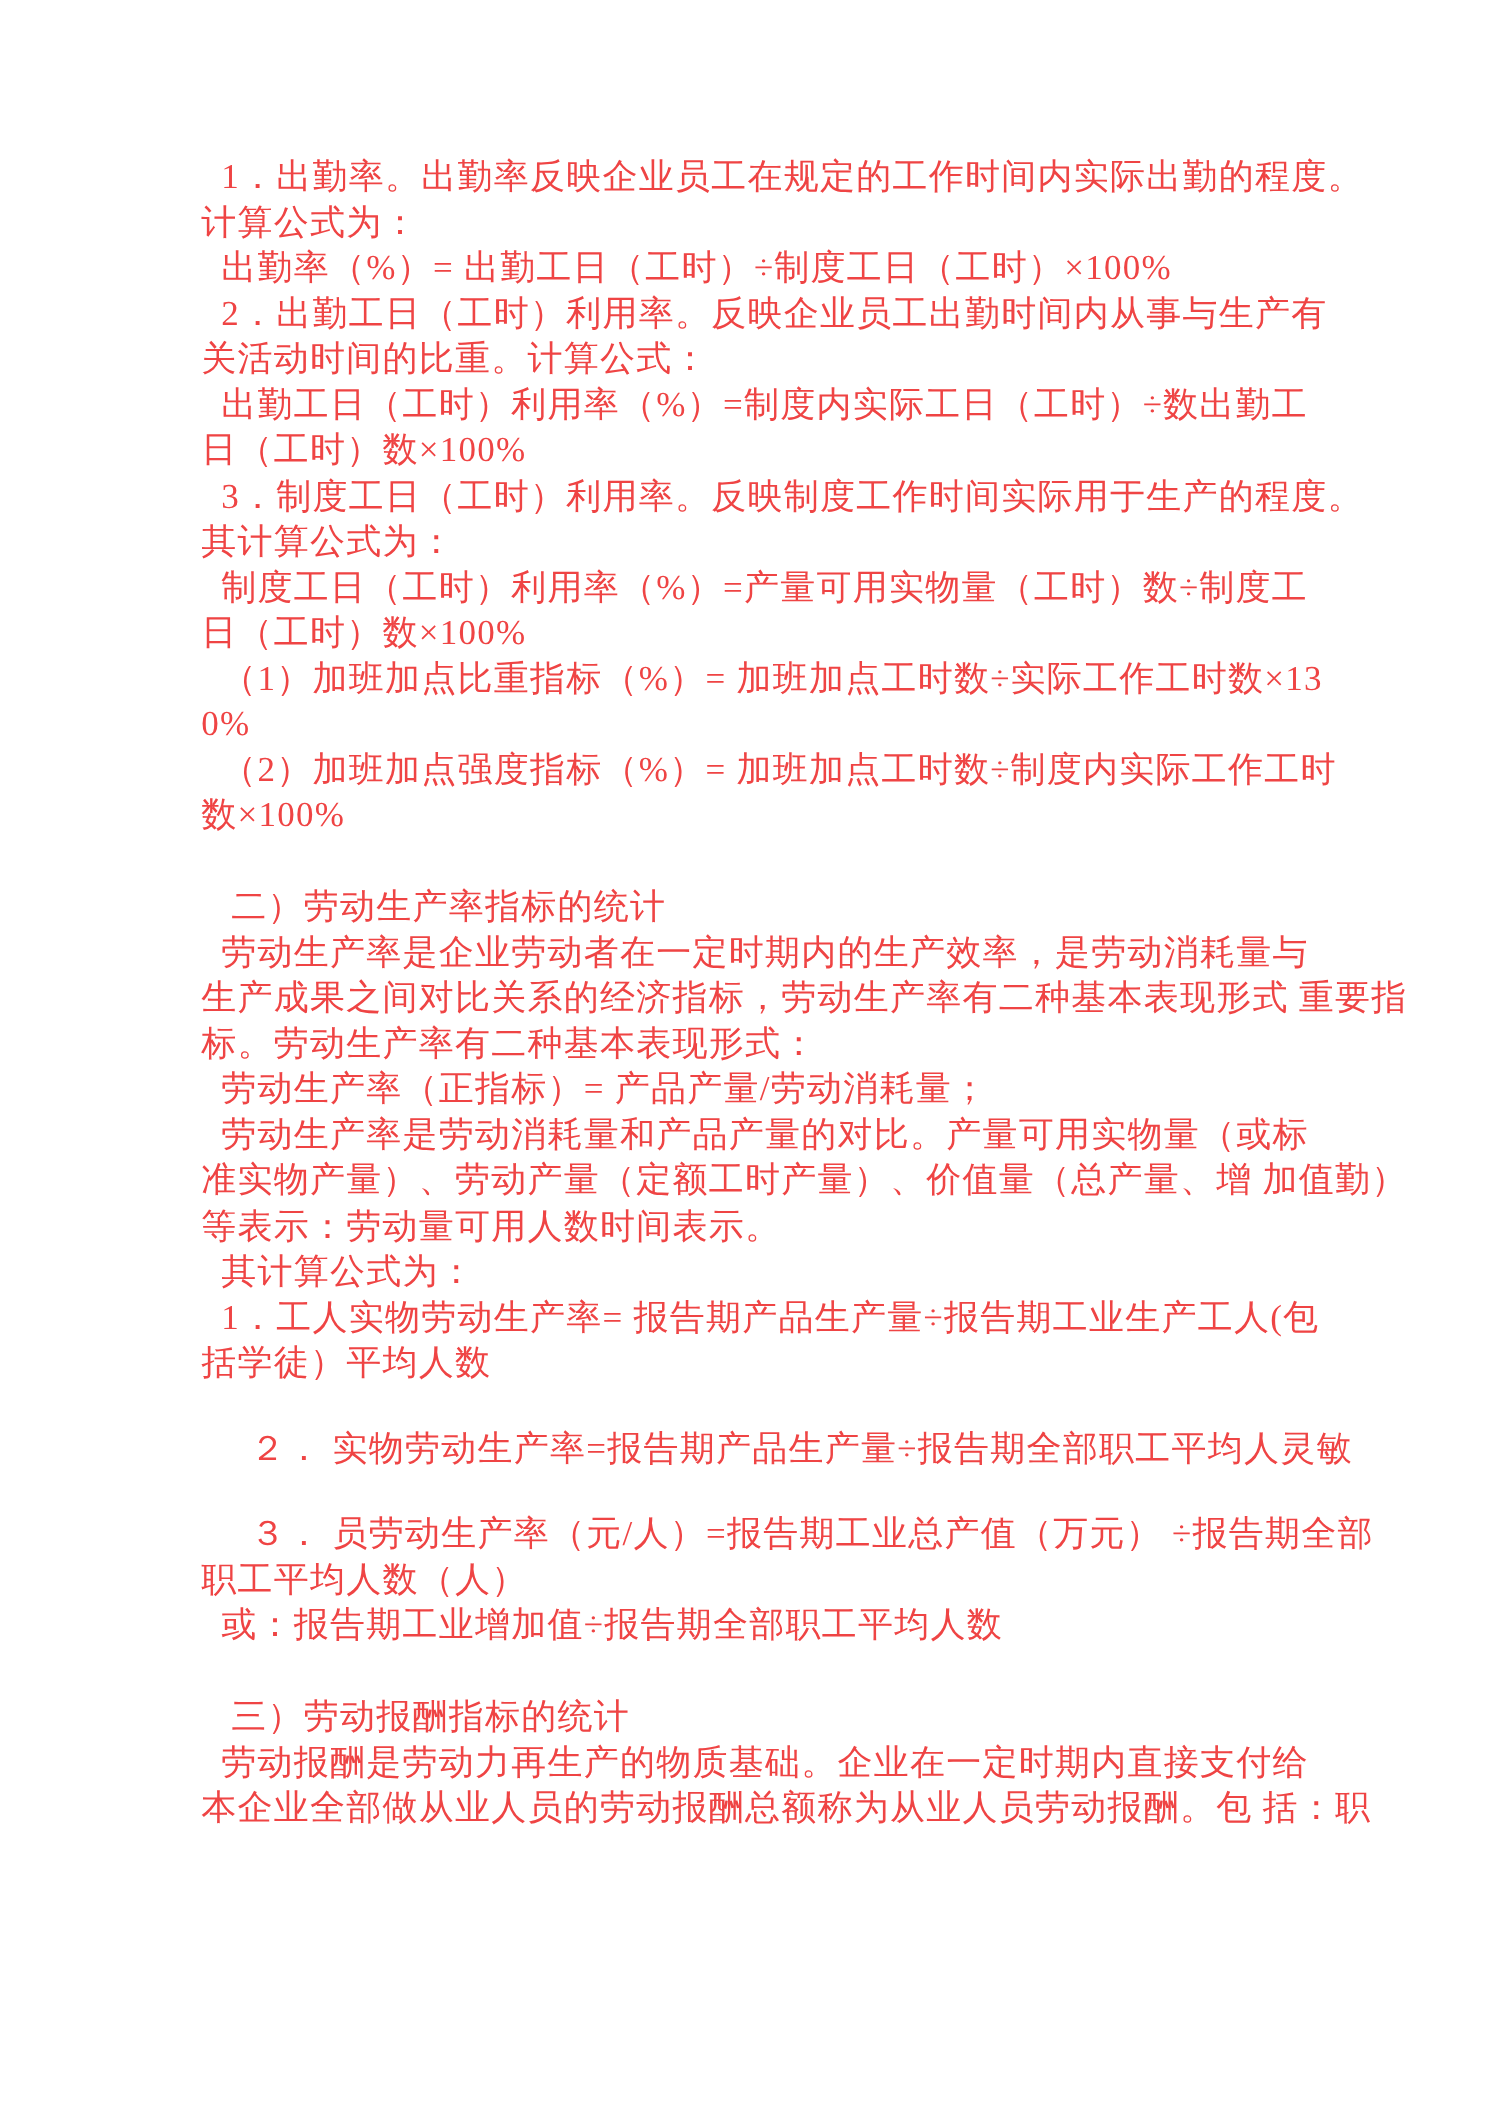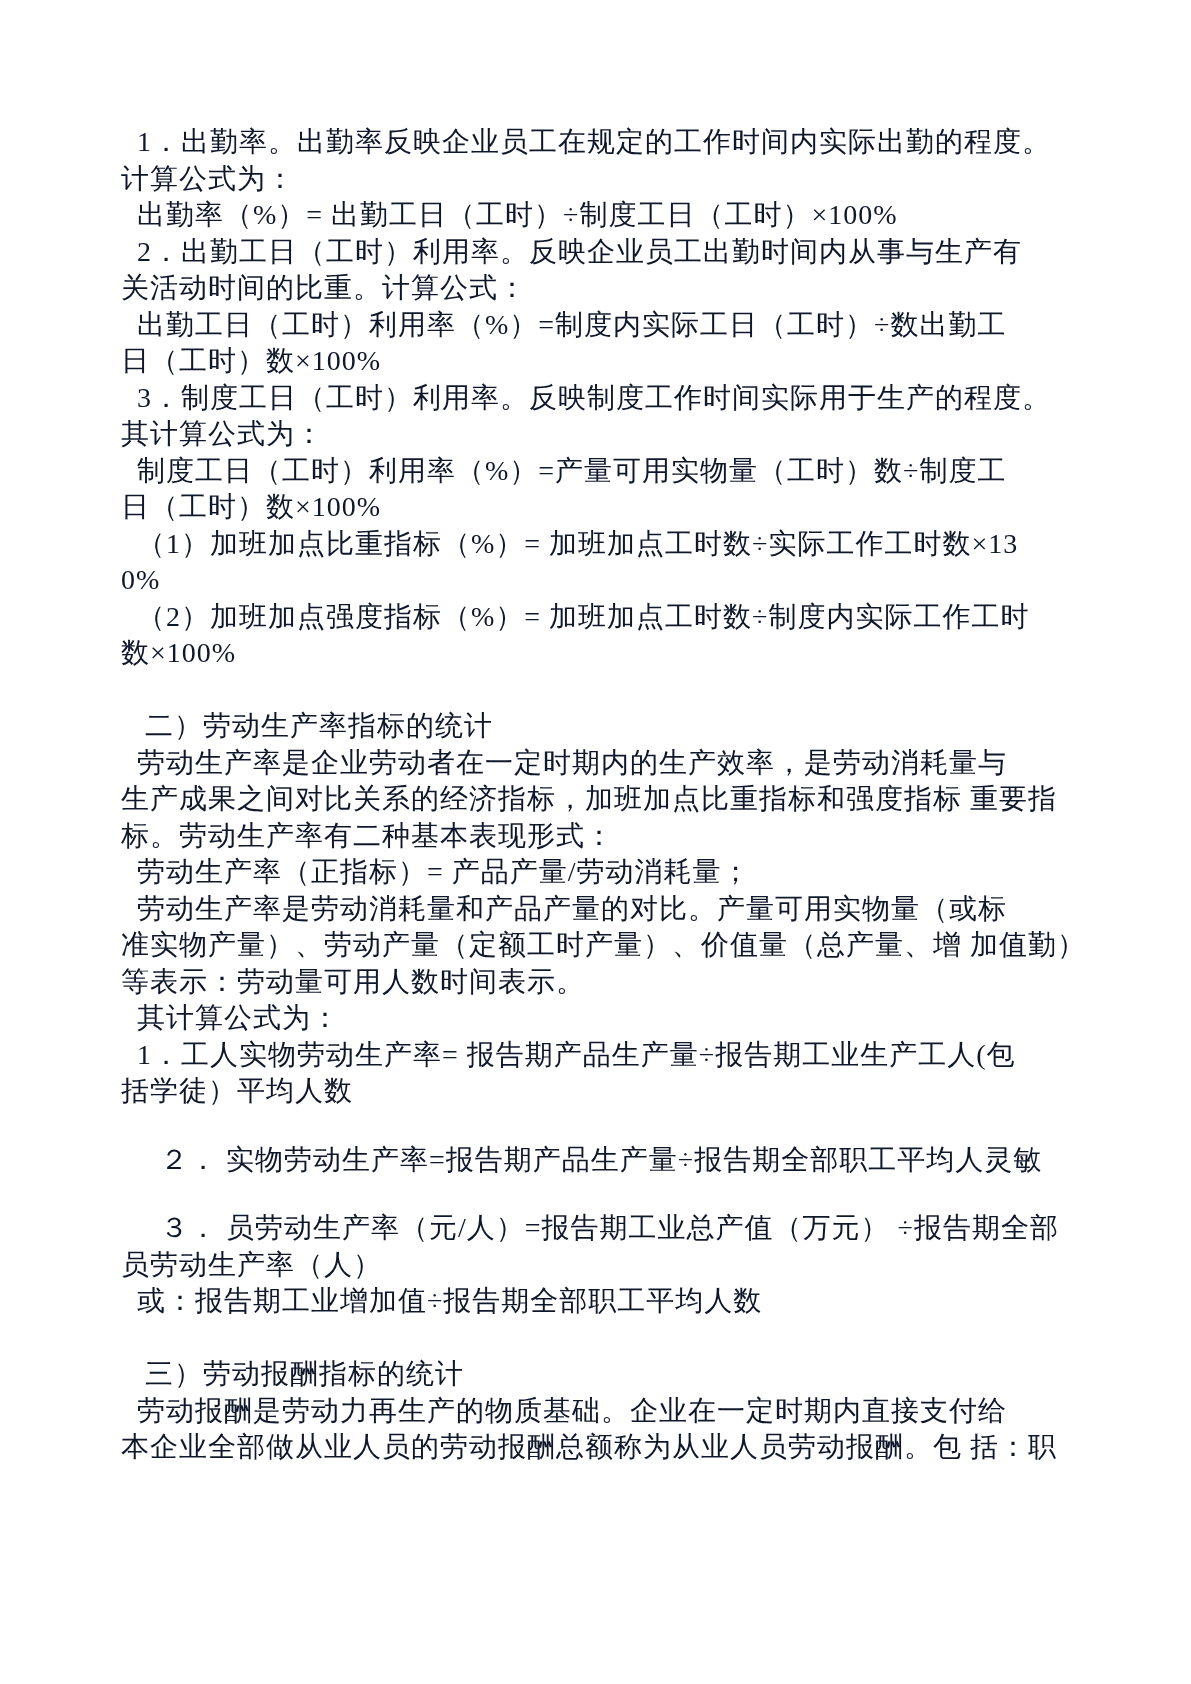--- a/index.html
+++ b/index.html
@@ -6,26 +6,26 @@
     margin: 0;
     padding: 0;
     background: #ffffff;
   }
   .page {
     position: relative;
     width: 1191px;
     height: 1684px;
     background: #ffffff;
     box-sizing: border-box;
-    padding: 124px 138px 0 80px;
+    padding: 124px 138px 0 120px;
     font-family: "Liberation Serif", "DejaVu Serif", serif;
     font-size: 28px;
     line-height: 36.5px;
     letter-spacing: 1px;
-    color: #0f172a;
+    color: #ef4444;
     overflow: hidden;
   }
   .line {
     white-space: pre;
     min-height: 36.5px;
   }
   
   .ind-0 { padding-left: 0; margin-left: 41px; }
   .ind-1 { padding-left: 57px; }
   .ind-2 { padding-left: 65px; }
@@ -46,30 +46,30 @@
     <div class="line ind-0">其计算公式为：</div>
     <div class="line ind-1">制度工日（工时）利用率（%）=产量可用实物量（工时）数÷制度工</div>
     <div class="line ind-0">日（工时）数×100%</div>
     <div class="line ind-1">（1）加班加点比重指标（%）= 加班加点工时数÷实际工作工时数×13</div>
     <div class="line ind-0">0%</div>
     <div class="line ind-1">（2）加班加点强度指标（%）= 加班加点工时数÷制度内实际工作工时</div>
     <div class="line ind-0">数×100%</div>
     <div class="line ind-0"></div>
     <div class="line ind-2">二）劳动生产率指标的统计</div>
     <div class="line ind-1">劳动生产率是企业劳动者在一定时期内的生产效率，是劳动消耗量与</div>
-    <div class="line ind-0">生产成果之间对比关系的经济指标，加班加点比重指标和强度指标 重要指</div>
+    <div class="line ind-0">生产成果之间对比关系的经济指标，劳动生产率有二种基本表现形式 重要指</div>
     <div class="line ind-0">标。劳动生产率有二种基本表现形式：</div>
     <div class="line ind-1">劳动生产率（正指标）= 产品产量/劳动消耗量；</div>
     <div class="line ind-1">劳动生产率是劳动消耗量和产品产量的对比。产量可用实物量（或标</div>
     <div class="line ind-0">准实物产量）、劳动产量（定额工时产量）、价值量（总产量、增 加值勤）</div>
     <div class="line ind-0">等表示：劳动量可用人数时间表示。</div>
     <div class="line ind-1">其计算公式为：</div>
     <div class="line ind-1">1．工人实物劳动生产率= 报告期产品生产量÷报告期工业生产工人(包</div>
     <div class="line ind-0">括学徒）平均人数</div>
     <div class="line ind-3">２． 实物劳动生产率=报告期产品生产量÷报告期全部职工平均人灵敏</div>
     <div class="line ind-3">３． 员劳动生产率（元/人）=报告期工业总产值（万元） ÷报告期全部</div>
-    <div class="line ind-0">员劳动生产率（人）</div>
+    <div class="line ind-0">职工平均人数（人）</div>
     <div class="line ind-1">或：报告期工业增加值÷报告期全部职工平均人数</div>
     <div class="line ind-0"></div>
     <div class="line ind-2">三）劳动报酬指标的统计</div>
     <div class="line ind-1">劳动报酬是劳动力再生产的物质基础。企业在一定时期内直接支付给</div>
     <div class="line ind-0">本企业全部做从业人员的劳动报酬总额称为从业人员劳动报酬。包 括：职</div>
   </div>
 
 </body></html>

